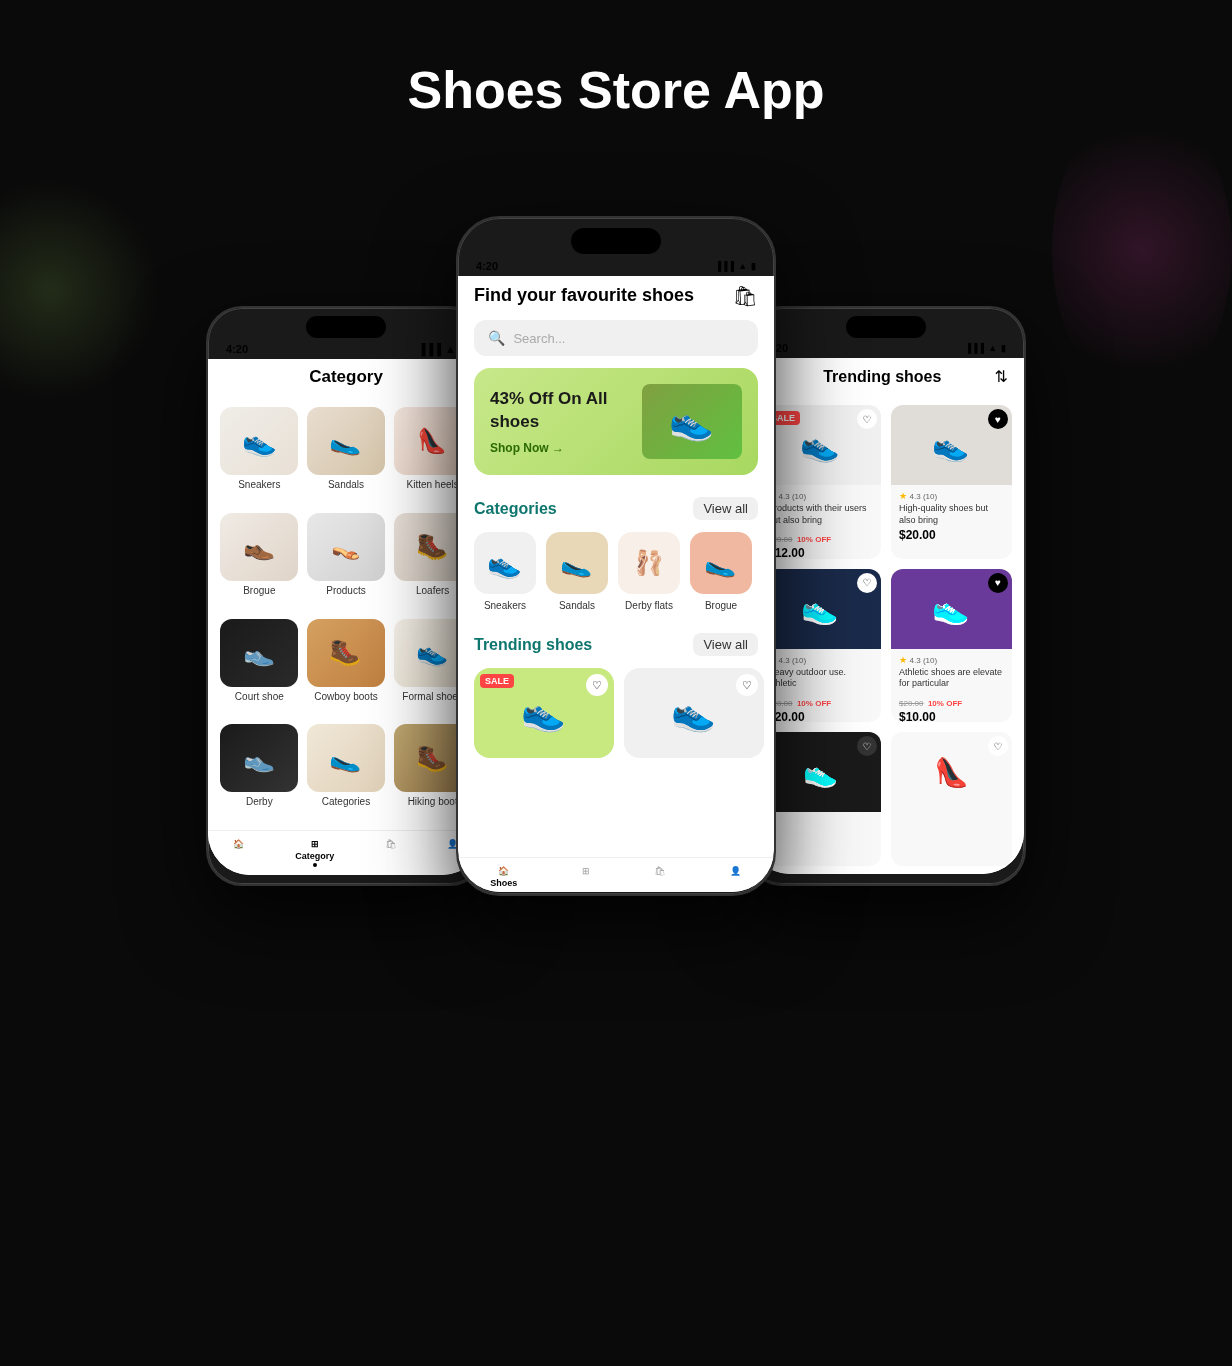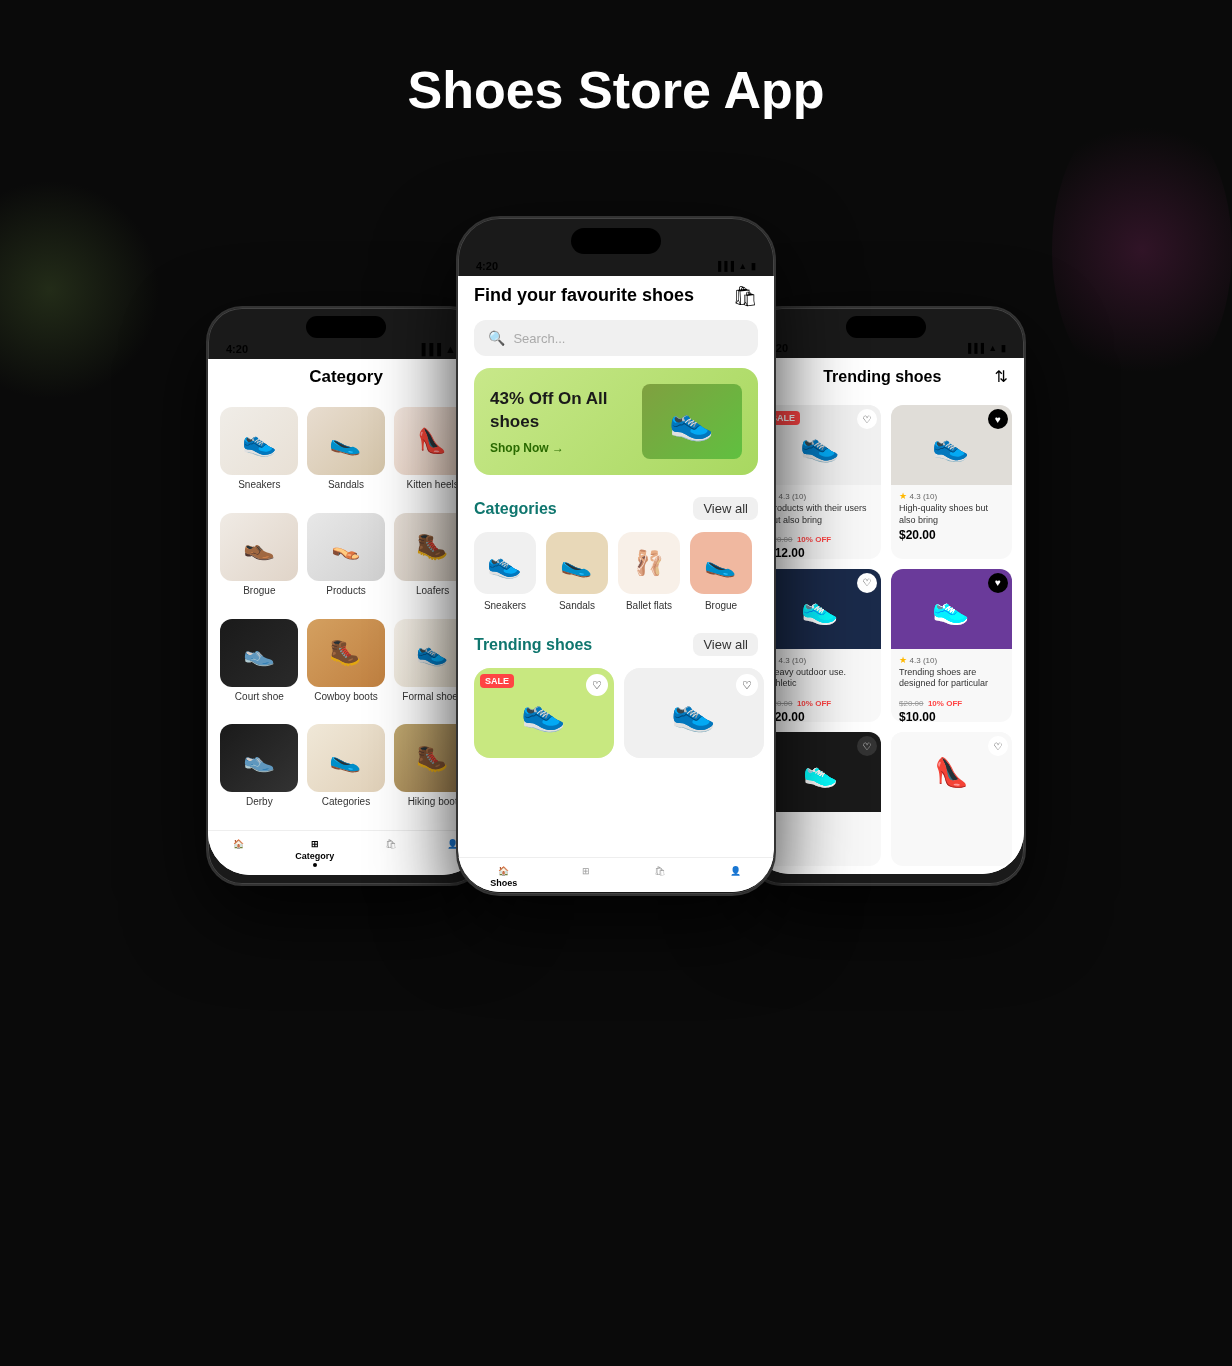--- a/index.html
+++ b/index.html
@@ -660,21 +660,21 @@
           <div class="cat-card">
             <div class="cat-card-img bg-sand">
               <span style="font-size:26px;">🥿</span>
             </div>
             <span class="cat-card-label">Sandals</span>
           </div>
           <div class="cat-card">
             <div class="cat-card-img bg-cream">
               <span style="font-size:24px;">🩰</span>
             </div>
-            <span class="cat-card-label">Ballet flats</span>
+            <span class="cat-card-label">Derby flats</span>
           </div>
           <div class="cat-card">
             <div class="cat-card-img bg-salmon">
               <span style="font-size:26px;">🥿</span>
             </div>
             <span class="cat-card-label">Brogue</span>
           </div>
         </div>
 
         <div class="section-header">
@@ -782,21 +782,21 @@
             </div>
           </div>
 
           <div class="trend-product">
             <div class="trend-product-img bg-purple">
               <span style="font-size:30px; filter:brightness(2);">👟</span>
               <div class="fav-btn" style="background:#000; border-radius:50%; width:20px; height:20px; display:flex; align-items:center; justify-content:center; font-size:10px; color:#fff; position:absolute; top:4px; right:4px;">♥</div>
             </div>
             <div class="trend-product-info">
               <div class="stars">★ <span style="font-size:8px; color:#666;">4.3 (10)</span></div>
-              <div class="trend-desc">Trending shoes are designed for particular</div>
+              <div class="trend-desc">Athletic shoes are elevate for particular</div>
               <div>
                 <span class="trend-price-old">$20.00</span>
                 <span class="trend-price-discount"> 10% OFF</span>
               </div>
               <div class="trend-price-new">$10.00</div>
             </div>
           </div>
 
           <div class="trend-product">
             <div class="trend-product-img bg-dark">

